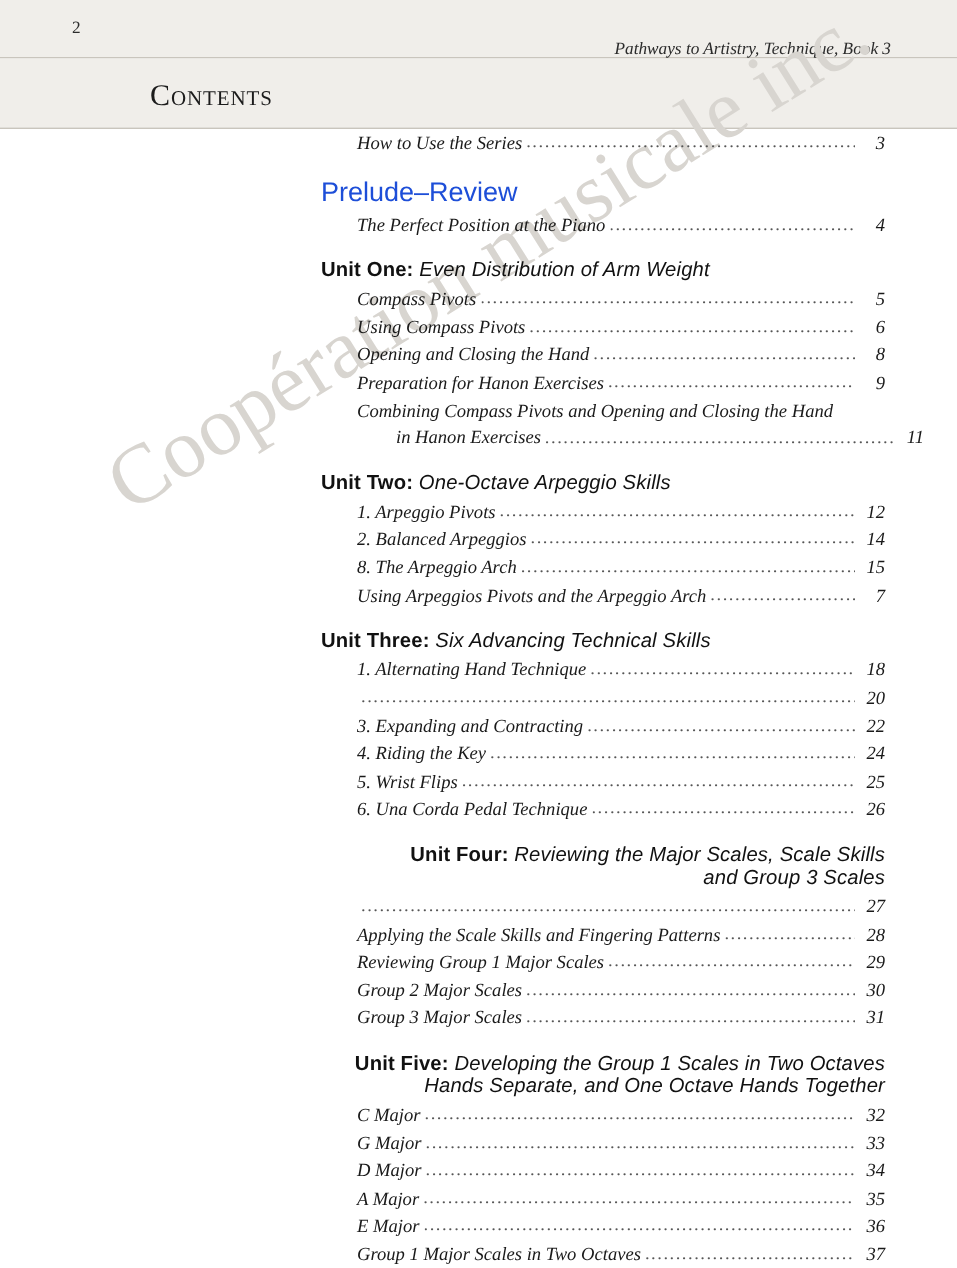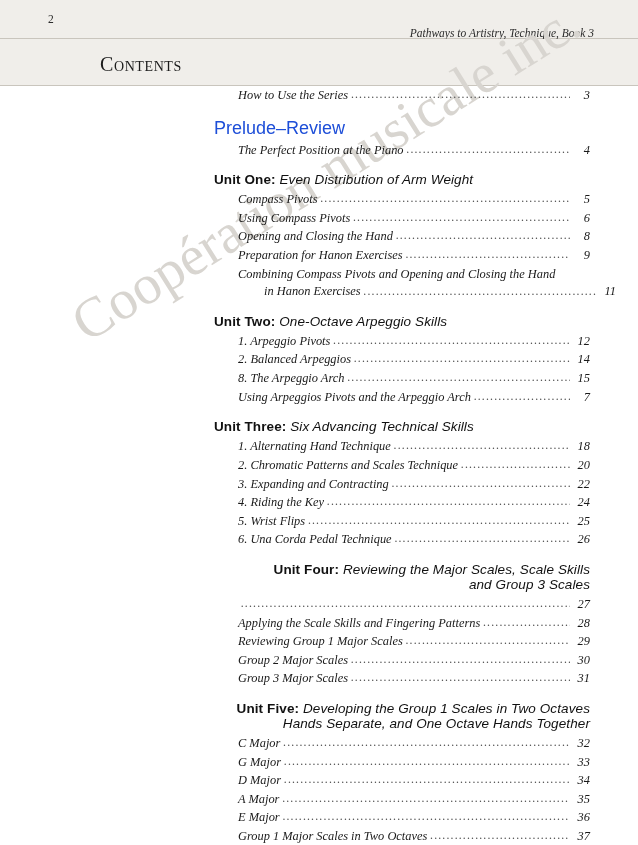--- a/index.html
+++ b/index.html
@@ -282,21 +282,20 @@
       <div class="unit-head"><span class="bold">Unit Three:</span><span class="ital"> Six Advancing Technical Skills</span></div>
       <div class="entry">
         <div class="entry-row">
           <span class="entry-text">1.  Alternating Hand Technique</span>
           <span class="entry-dots">........................................................................................................................................................................................................</span>
           <span class="entry-page">18</span>
         </div>
       </div>
       <div class="entry">
         <div class="entry-row">
-          <span class="entry-text">2.  Chromatic Patterns and Scales Technique</span>
           <span class="entry-dots">........................................................................................................................................................................................................</span>
           <span class="entry-page">20</span>
         </div>
       </div>
       <div class="entry">
         <div class="entry-row">
           <span class="entry-text">3.  Expanding and Contracting</span>
           <span class="entry-dots">........................................................................................................................................................................................................</span>
           <span class="entry-page">22</span>
         </div>

